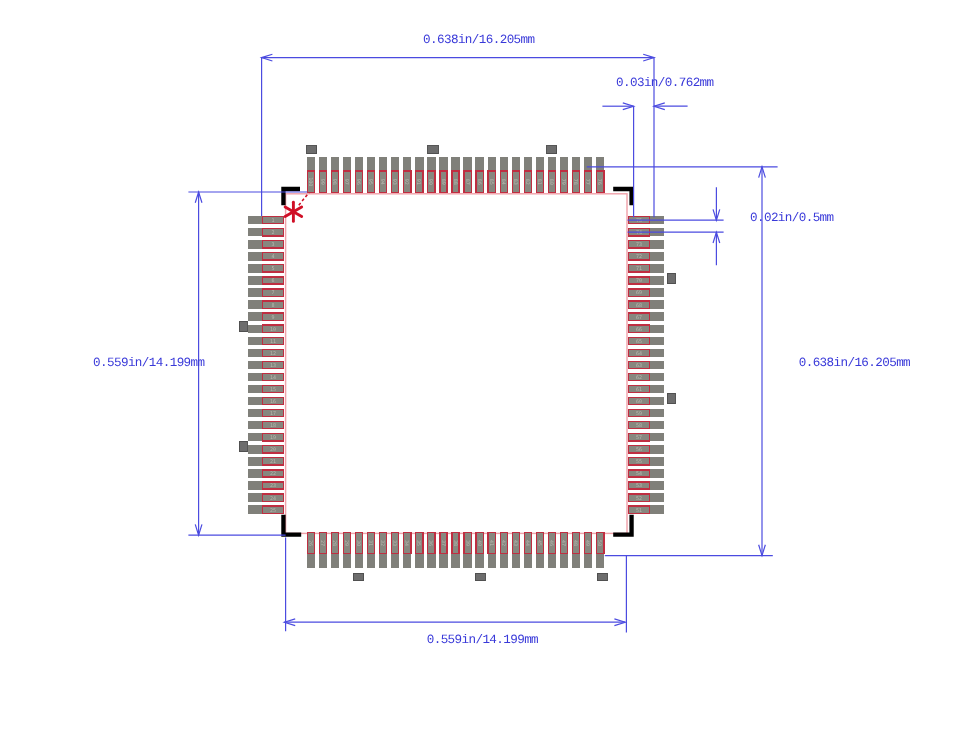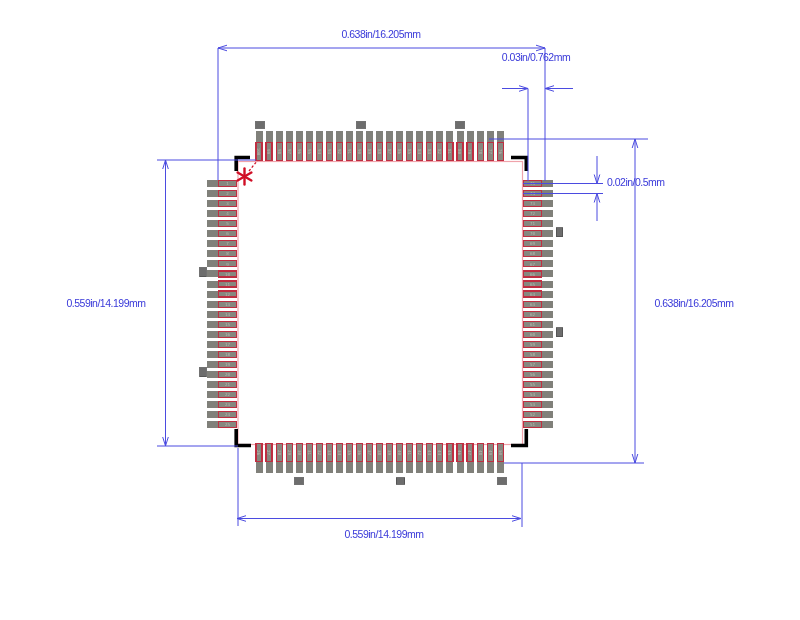--- a/index.html
+++ b/index.html
@@ -4,21 +4,22 @@
 <style>
   html,body{margin:0;padding:0;background:#fff;}
   .stage{
     position:relative;width:800px;height:620px;background:#fff;overflow:hidden;
     font-family:"Liberation Mono","DejaVu Sans Mono",monospace;
   }
   .stage svg{position:absolute;left:0;top:0;}
   .dim{
     position:absolute;transform:translate(-50%,-50%);
     font-size:10.5px;letter-spacing:-0.5px;color:#3939d9;white-space:nowrap;
-    font-family:Liberation Sans, sans-serif;
+    font-family:Liberation Mono, monospace;
+    margin-left:18px;
   }
   .dim-left-anchor{transform:translate(0,-50%);}
 </style>
 </head>
 <body>
 
 <div class="stage">
   <svg id="fp" width="800" height="620" viewBox="0 0 800 620">
       <g>
         <rect x="238" y="161.5" width="284.5" height="283" fill="none" stroke="#f0a3ab" stroke-width="1.2"></rect>
@@ -578,18 +579,18 @@
         <path d="M 637.8,148 L 635,139 L 632.2,148" fill="none" stroke="#4b4be0" stroke-width="1"></path>
         <path d="M 632.2,454 L 635,463 L 637.8,454" fill="none" stroke="#4b4be0" stroke-width="1"></path>
         <path d="M 246,521.3 L 237,518.5 L 246,515.7" fill="none" stroke="#4b4be0" stroke-width="1"></path>
         <path d="M 512,515.7 L 521,518.5 L 512,521.3" fill="none" stroke="#4b4be0" stroke-width="1"></path>
         <path d="M 594.2,174.5 L 597,183.5 L 599.8,174.5" fill="none" stroke="#4b4be0" stroke-width="1"></path>
         <path d="M 599.8,202.5 L 597,193.5 L 594.2,202.5" fill="none" stroke="#4b4be0" stroke-width="1"></path>
       </g>
     </svg>
 
   <div class="dim" style="left:381px;top:34px">0.638in/16.205mm</div>
-  <div class="dim" style="left:536px;top:57px">0.03in/0.762mm</div>
+  <div class="dim" style="left:536px;top:70px">0.03in/0.762mm</div>
   <div class="dim dim-left-anchor" style="left:607px;top:182px">0.02in/0.5mm</div>
   <div class="dim" style="left:694px;top:303px">0.638in/16.205mm</div>
   <div class="dim" style="left:106px;top:303px">0.559in/14.199mm</div>
   <div class="dim" style="left:384px;top:534px">0.559in/14.199mm</div>
 </div>
 
 </body></html>

